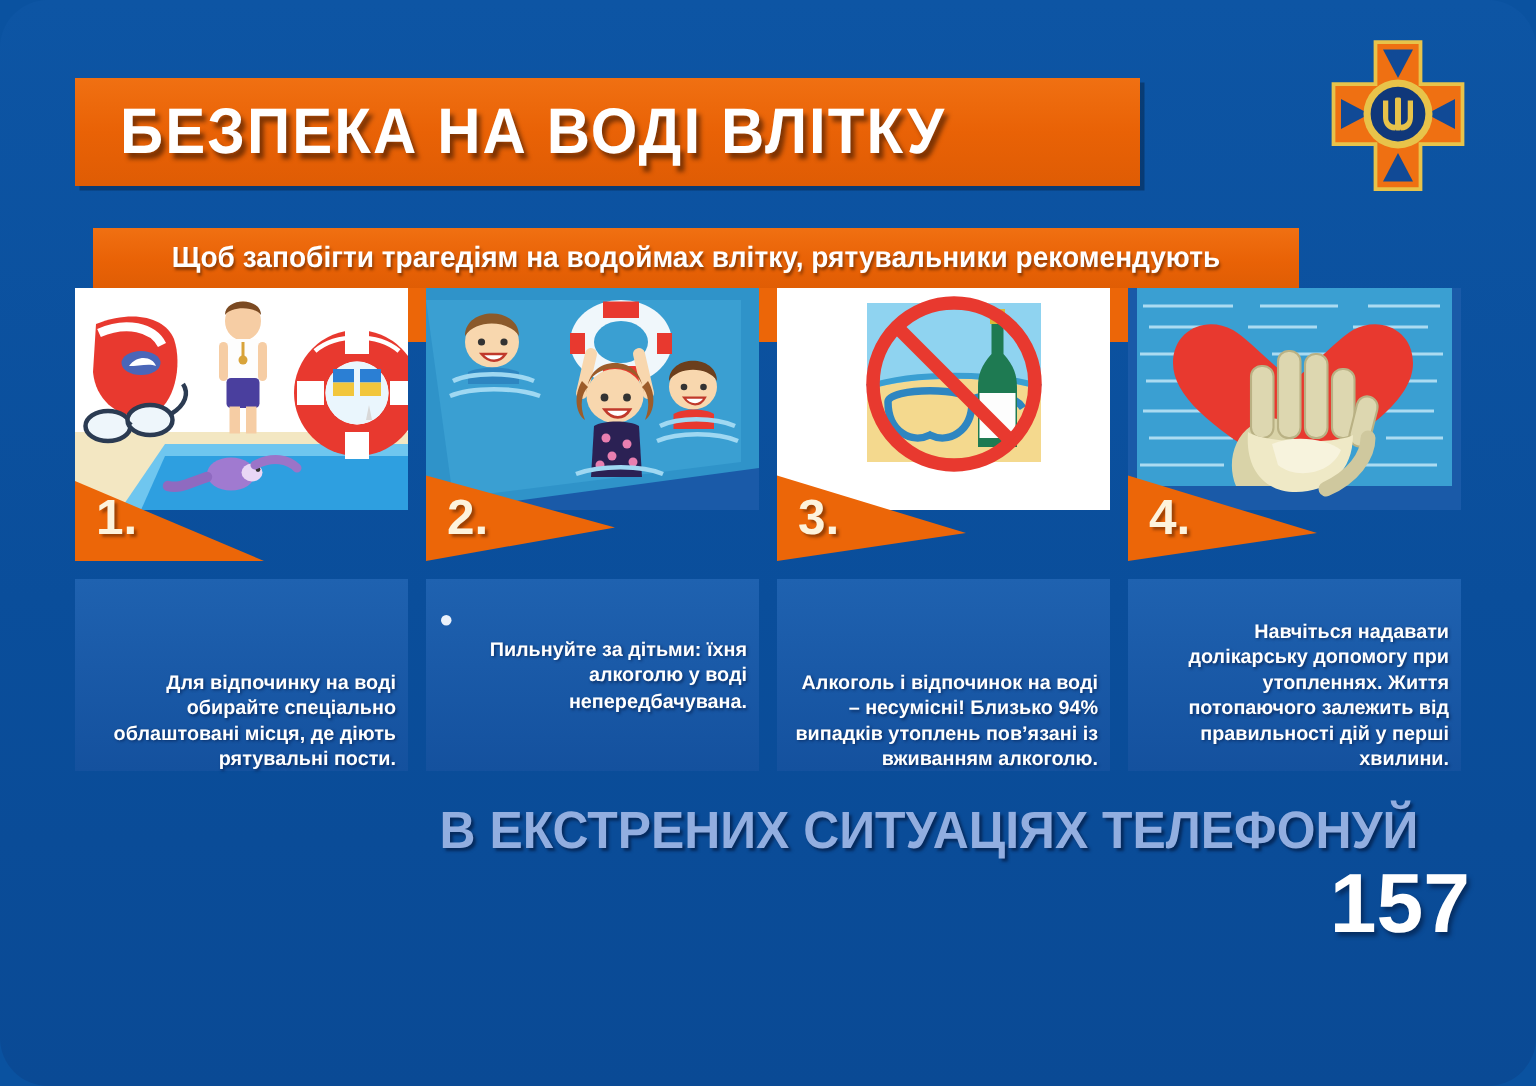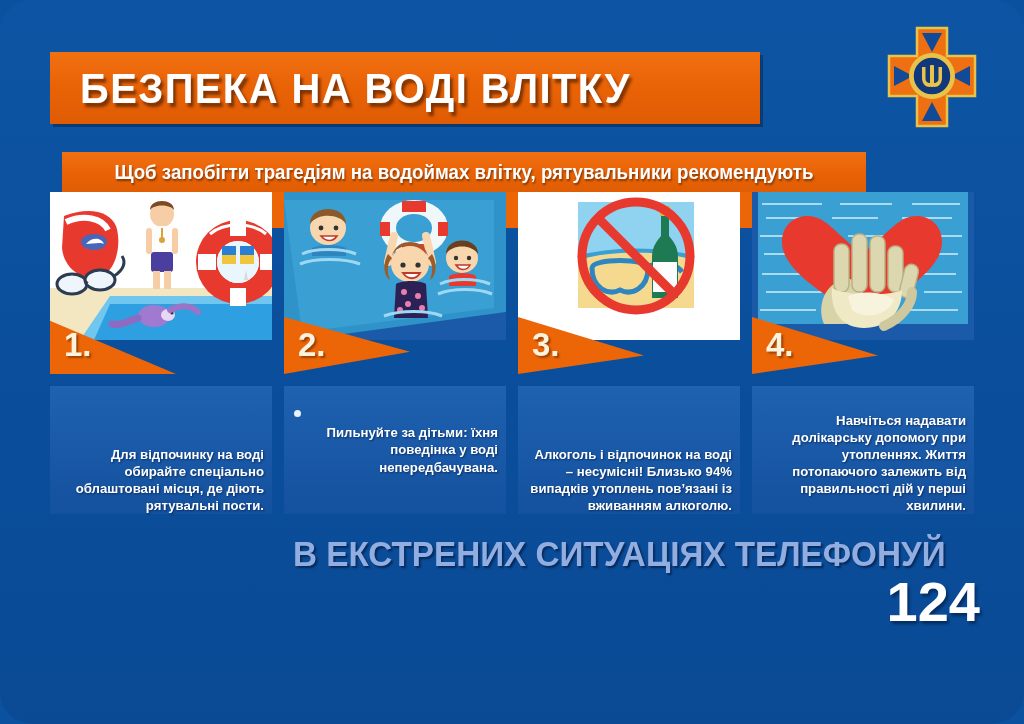--- a/index.html
+++ b/index.html
@@ -265,21 +265,21 @@
           </g>
         </svg>
       </div>
       <div class="top-strip" style="left:222px;"></div>
       <div class="wedge">
         <div class="tri"></div>
         <div class="num">2.</div>
       </div>
       <div class="panel">
         <div class="bullet"></div>
-        <div class="body">Пильнуйте за дітьми: їхня поведінка у воді непередбачувана.</div>
+        <div class="body">Пильнуйте за дітьми: їхня алкоголю у воді непередбачувана.</div>
       </div>
     </div>
 
     <div class="card c3">
       <div class="pic">
         <svg viewBox="0 0 222 148">
           <rect width="222" height="148" fill="#ffffff"></rect>
           <g transform="translate(52,4)">
             <rect x="0" y="0" width="132" height="118" fill="#ffffff"></rect>
             <rect x="8" y="6" width="116" height="58" fill="#8fd3f0"></rect>
@@ -350,16 +350,16 @@
       </div>
       <div class="panel">
         <div class="body">Навчіться надавати долікарську допомогу при утопленнях. Життя потопаючого залежить від правильності дій у перші хвилини.</div>
       </div>
     </div>
 
   </div>
 
   <div class="bottom">
     <div class="call">В ЕКСТРЕНИХ СИТУАЦІЯХ ТЕЛЕФОНУЙ</div>
-    <div class="num101">124</div>
+    <div class="num101">157</div>
   </div>
 
 </div>
 
 </body></html>

